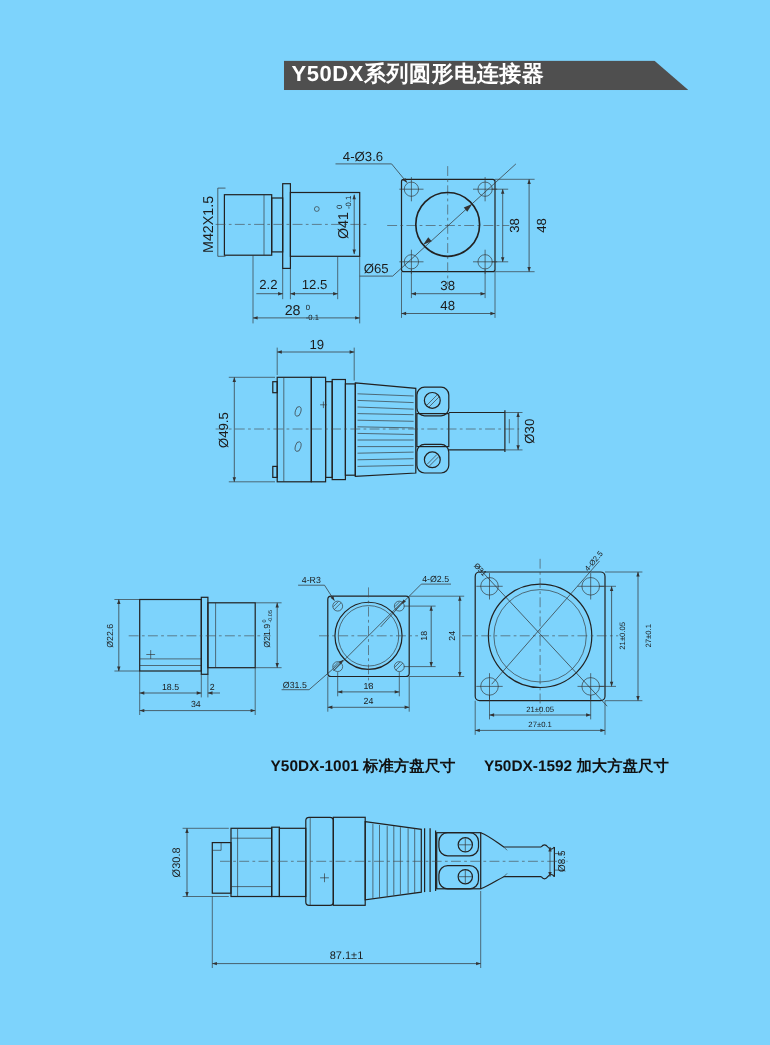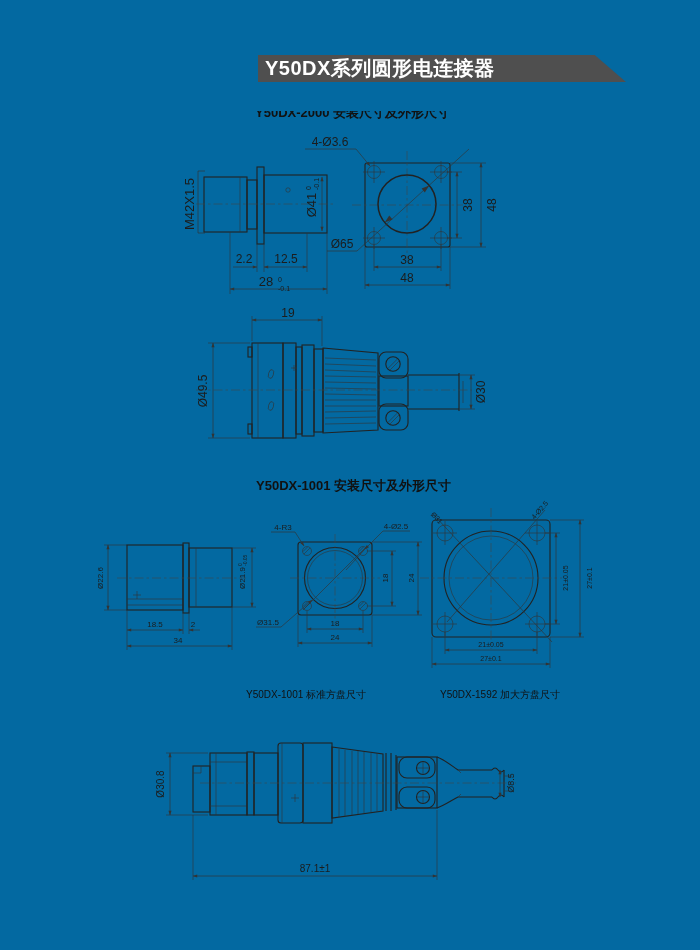--- a/index.html
+++ b/index.html
@@ -1,49 +1,45 @@
 <!DOCTYPE html>
 <html><head>
 <meta charset="utf-8">
 <style>
   html,body{margin:0;padding:0;background:#e8e8e8;}
-  .page{position:relative;width:700px;height:950px;background:#0369a1;overflow:hidden;
+  .page{position:relative;width:700px;height:950px;background:#7dd3fc;overflow:hidden;
         font-family:"Liberation Sans", sans-serif;}
   .banner{position:absolute;left:258px;top:55px;width:368px;height:27px;
           background:#4f4f4f;clip-path:polygon(0 0,91.5% 0,100% 100%,0 100%);}
   .banner span{display:block;color:#ffffff;font-weight:bold;font-size:20px;
           line-height:27px;padding-left:7px;letter-spacing:0.5px;white-space:nowrap;}
   .title-clip{position:absolute;left:255px;top:111px;width:230px;height:13px;overflow:hidden;}
   .title-clip span{display:block;margin-top:-7px;font-size:13px;font-weight:bold;color:#111;white-space:nowrap;}
   .sec-title{position:absolute;left:256px;top:477px;font-size:13px;font-weight:bold;color:#111;white-space:nowrap;}
-  .caption{position:absolute;top:688px;font-size:10px;font-weight:normal;color:#111;white-space:nowrap;}
+  .caption{position:absolute;top:688px;font-size:14px;font-weight:bold;color:#111;white-space:nowrap;}
   .cap-std{left:246px;}
   .cap-big{left:440px;}
   svg{position:absolute;left:0;top:0;}
   svg text{font-family:"Liberation Sans", sans-serif;fill:#1c1c1c;}
   .ol{fill:none;stroke:#222;stroke-width:1.1;}
   .ol2{fill:none;stroke:#222;stroke-width:1.5;}
   .thin{fill:none;stroke:#333;stroke-width:0.6;}
   .dim{fill:none;stroke:#333;stroke-width:0.65;}
   .cl{fill:none;stroke:#444;stroke-width:0.55;stroke-dasharray:9 3 2.5 3;}
 </style>
 </head>
 <body>
 
 <div class="page">
 
   <div class="banner">
     <span>Y50DX系列圆形电连接器</span>
   </div>
 
-  <div class="title-clip">
-    <span>Y50DX-2000 安装尺寸及外形尺寸</span>
-  </div>
-
-  <div class="sec-title">Y50DX-1001 安装尺寸及外形尺寸</div>
+
 
   <div class="caption cap-std">Y50DX-1001 标准方盘尺寸</div>
   <div class="caption cap-big">Y50DX-1592 加大方盘尺寸</div>
 
   <svg width="700" height="950" viewBox="0 0 700 950">
     <defs>
       <marker id="ar" viewBox="0 0 10 10" refX="9.2" refY="5" markerWidth="9" markerHeight="7" orient="auto-start-reverse">
         <path d="M0,1.6 L9.5,5 L0,8.4 z" fill="#333"></path>
       </marker>
       <pattern id="kn" width="2.6" height="8" patternUnits="userSpaceOnUse">

